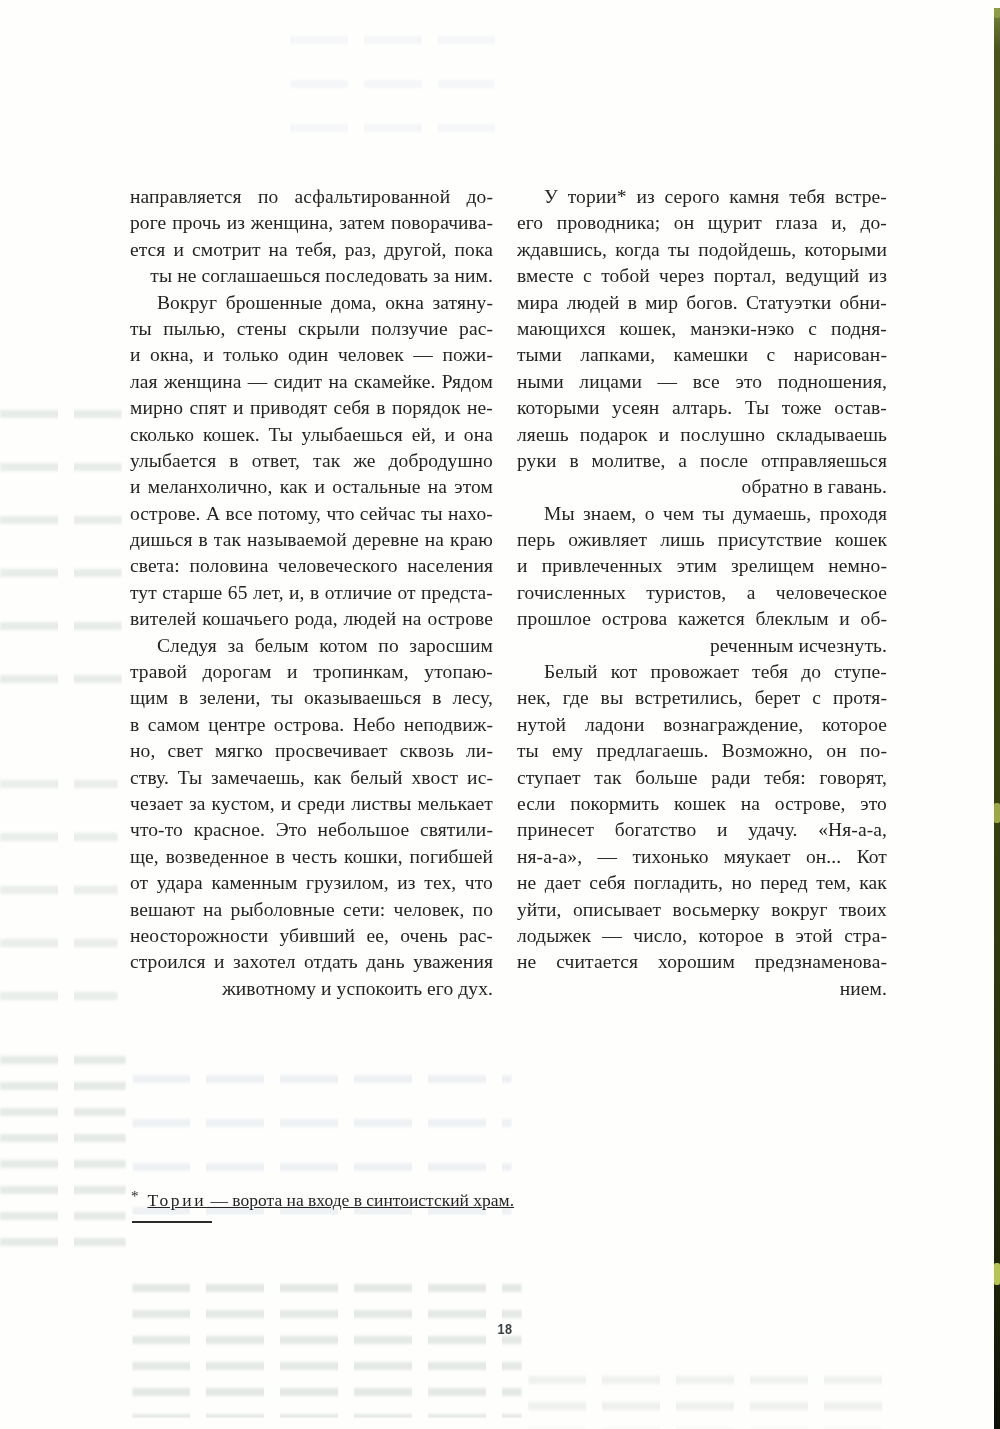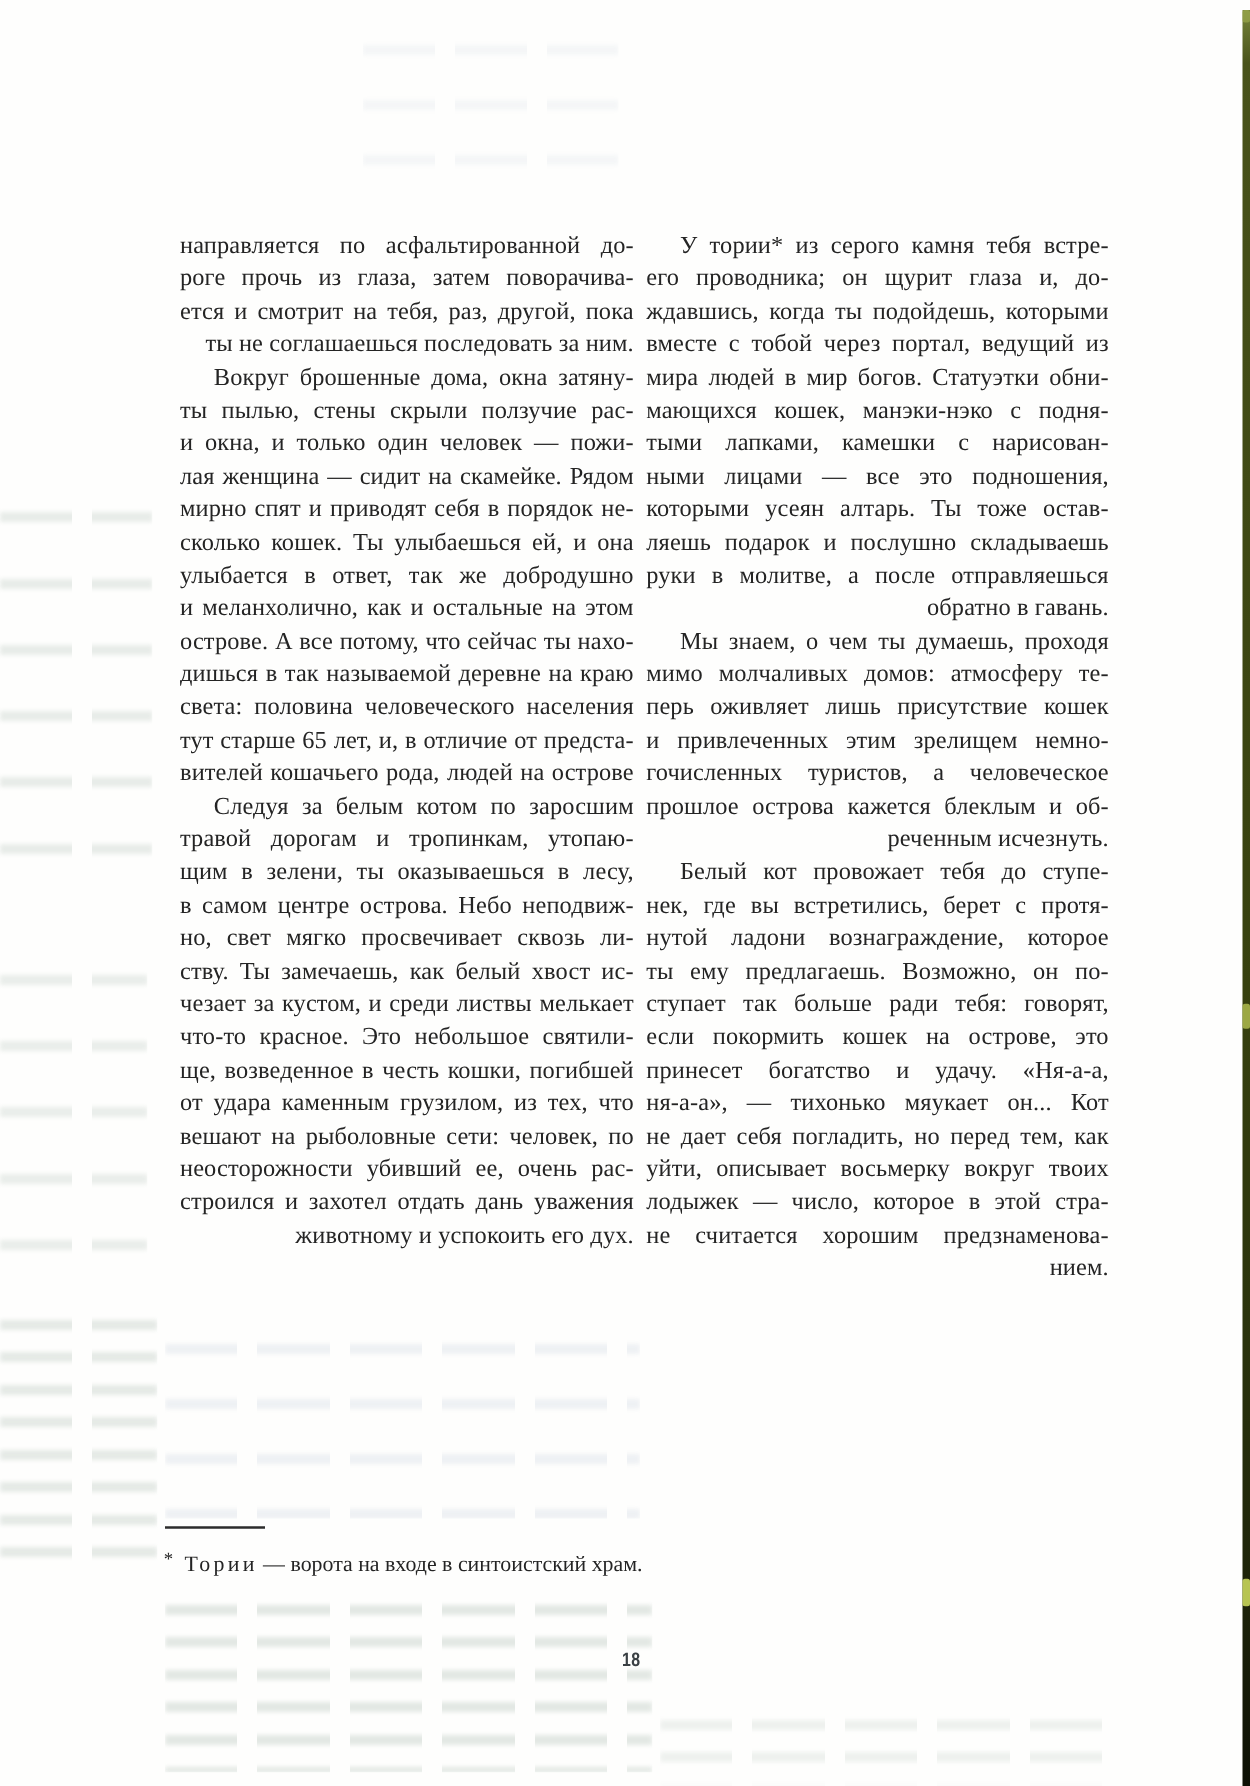--- a/index.html
+++ b/index.html
@@ -16,21 +16,21 @@
     font-family: "Liberation Serif", "DejaVu Serif", serif;
     color: #242424;
   }
 
   
   .col {
     position: absolute;
     top: 184px;
     font-size: 19.5px;
   }
-  #col-left  { left: 144px; width: 363px; }
+  #col-left  { left: 130px; width: 363px; }
   #col-right { left: 517px; width: 370px; }
 
   .tl {
     display: flex;
     justify-content: space-between;
     line-height: 26.4px;
     height: 26.4px;
     white-space: pre;
     letter-spacing: 0.1px;
   }
@@ -46,25 +46,26 @@
     position: absolute;
     left: 132px;
     top: 1221px;
     width: 80px;
     height: 2px;
     background: #2c2c2c;
   }
   #footnote {
     position: absolute;
     left: 131px;
-    top: 1236px;
+    top: 1184px;
     width: 420px;
     font-size: 17.5px;
     line-height: 24px;
     white-space: nowrap;
+    text-decoration: underline;
   }
   #footnote .marker {
     display: inline-block;
     vertical-align: 5px;
     font-size: 15px;
     margin-right: 9px;
   }
   #footnote .term { letter-spacing: 2.6px; }
 
   
@@ -137,21 +138,21 @@
     <div class="ghost gh-green gh-words" style="left:0;   top:1040px; width:126px; height:220px; opacity:.55;"></div>
     <div class="ghost gh-blue gh-words" style="left:132px;top:1045px; width:380px; height:170px; opacity:.5;"></div>
     <div class="ghost gh-green gh-words" style="left:132px;top:1268px; width:390px; height:150px; opacity:.6;"></div>
     <div class="ghost gh-blue gh-words" style="left:290px;top:6px;   width:205px; height:130px; opacity:.3;"></div>
     <div class="ghost gh-green-sparse gh-words" style="left:0;   top:20px;   width:180px; height:40px;  opacity:.3;"></div>
     <div class="ghost gh-green gh-words" style="left:528px;top:1360px; width:360px; height:69px;  opacity:.35;"></div>
   </div>
 
   <div class="col" id="col-left">
       <div class="tl"><span>направляется</span><span>по</span><span>асфальтированной</span><span>до-</span></div>
-      <div class="tl"><span>роге</span><span>прочь</span><span>из</span><span>глаза,</span><span>затем</span><span>поворачива-</span></div>
+      <div class="tl"><span>роге</span><span>прочь</span><span>из</span><span>женщина,</span><span>затем</span><span>поворачива-</span></div>
       <div class="tl"><span>ется</span><span>и</span><span>смотрит</span><span>на</span><span>тебя,</span><span>раз,</span><span>другой,</span><span>пока</span></div>
       <div class="tl last">ты не соглашаешься последовать за ним.</div>
       <div class="tl indent"><span>Вокруг</span><span>брошенные</span><span>дома,</span><span>окна</span><span>затяну-</span></div>
       <div class="tl"><span>ты</span><span>пылью,</span><span>стены</span><span>скрыли</span><span>ползучие</span><span>рас-</span></div>
       <div class="tl"><span>и</span><span>окна,</span><span>и</span><span>только</span><span>один</span><span>человек</span><span>—</span><span>пожи-</span></div>
       <div class="tl"><span>лая</span><span>женщина</span><span>—</span><span>сидит</span><span>на</span><span>скамейке.</span><span>Рядом</span></div>
       <div class="tl"><span>мирно</span><span>спят</span><span>и</span><span>приводят</span><span>себя</span><span>в</span><span>порядок</span><span>не-</span></div>
       <div class="tl"><span>сколько</span><span>кошек.</span><span>Ты</span><span>улыбаешься</span><span>ей,</span><span>и</span><span>она</span></div>
       <div class="tl"><span>улыбается</span><span>в</span><span>ответ,</span><span>так</span><span>же</span><span>добродушно</span></div>
       <div class="tl"><span>и</span><span>меланхолично,</span><span>как</span><span>и</span><span>остальные</span><span>на</span><span>этом</span></div>
@@ -182,21 +183,20 @@
       <div class="tl"><span>вместе</span><span>с</span><span>тобой</span><span>через</span><span>портал,</span><span>ведущий</span><span>из</span></div>
       <div class="tl"><span>мира</span><span>людей</span><span>в</span><span>мир</span><span>богов.</span><span>Статуэтки</span><span>обни-</span></div>
       <div class="tl"><span>мающихся</span><span>кошек,</span><span>манэки-нэко</span><span>с</span><span>подня-</span></div>
       <div class="tl"><span>тыми</span><span>лапками,</span><span>камешки</span><span>с</span><span>нарисован-</span></div>
       <div class="tl"><span>ными</span><span>лицами</span><span>—</span><span>все</span><span>это</span><span>подношения,</span></div>
       <div class="tl"><span>которыми</span><span>усеян</span><span>алтарь.</span><span>Ты</span><span>тоже</span><span>остав-</span></div>
       <div class="tl"><span>ляешь</span><span>подарок</span><span>и</span><span>послушно</span><span>складываешь</span></div>
       <div class="tl"><span>руки</span><span>в</span><span>молитве,</span><span>а</span><span>после</span><span>отправляешься</span></div>
       <div class="tl last">обратно в гавань.</div>
       <div class="tl indent"><span>Мы</span><span>знаем,</span><span>о</span><span>чем</span><span>ты</span><span>думаешь,</span><span>проходя</span></div>
-      <div class="tl"><span>мимо</span><span>молчаливых</span><span>домов:</span><span>атмосферу</span><span>те-</span></div>
       <div class="tl"><span>перь</span><span>оживляет</span><span>лишь</span><span>присутствие</span><span>кошек</span></div>
       <div class="tl"><span>и</span><span>привлеченных</span><span>этим</span><span>зрелищем</span><span>немно-</span></div>
       <div class="tl"><span>гочисленных</span><span>туристов,</span><span>а</span><span>человеческое</span></div>
       <div class="tl"><span>прошлое</span><span>острова</span><span>кажется</span><span>блеклым</span><span>и</span><span>об-</span></div>
       <div class="tl last">реченным исчезнуть.</div>
       <div class="tl indent"><span>Белый</span><span>кот</span><span>провожает</span><span>тебя</span><span>до</span><span>ступе-</span></div>
       <div class="tl"><span>нек,</span><span>где</span><span>вы</span><span>встретились,</span><span>берет</span><span>с</span><span>протя-</span></div>
       <div class="tl"><span>нутой</span><span>ладони</span><span>вознаграждение,</span><span>которое</span></div>
       <div class="tl"><span>ты</span><span>ему</span><span>предлагаешь.</span><span>Возможно,</span><span>он</span><span>по-</span></div>
       <div class="tl"><span>ступает</span><span>так</span><span>больше</span><span>ради</span><span>тебя:</span><span>говорят,</span></div>

